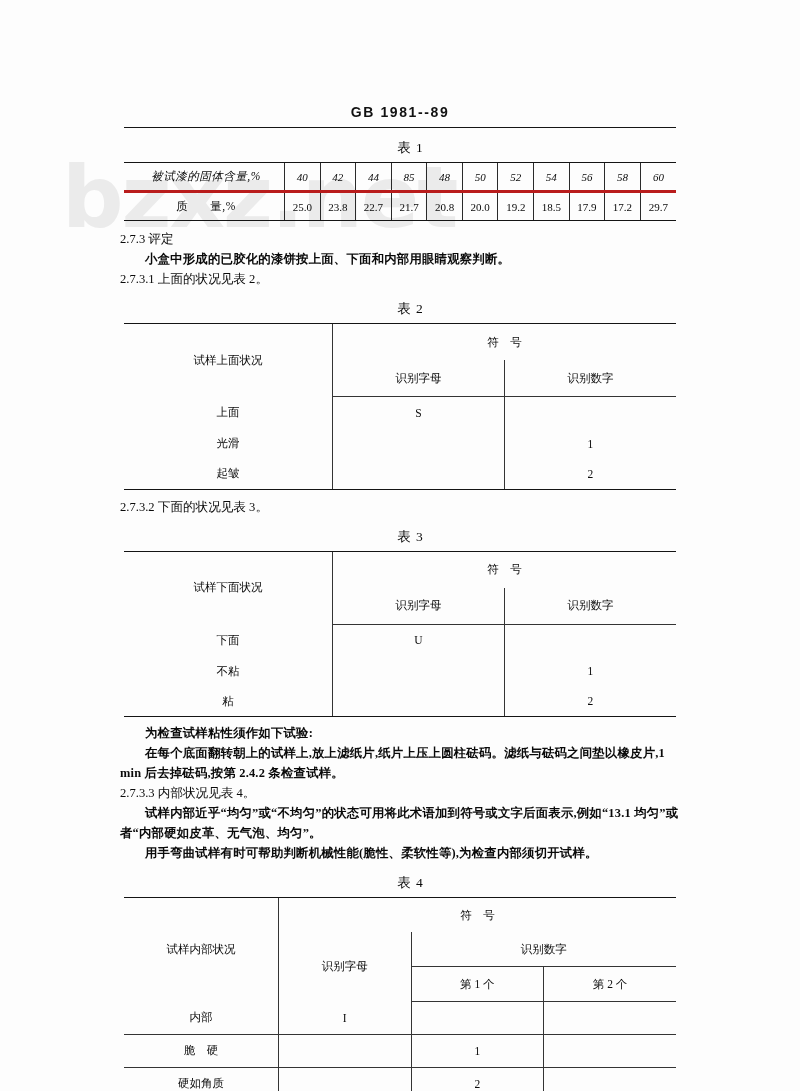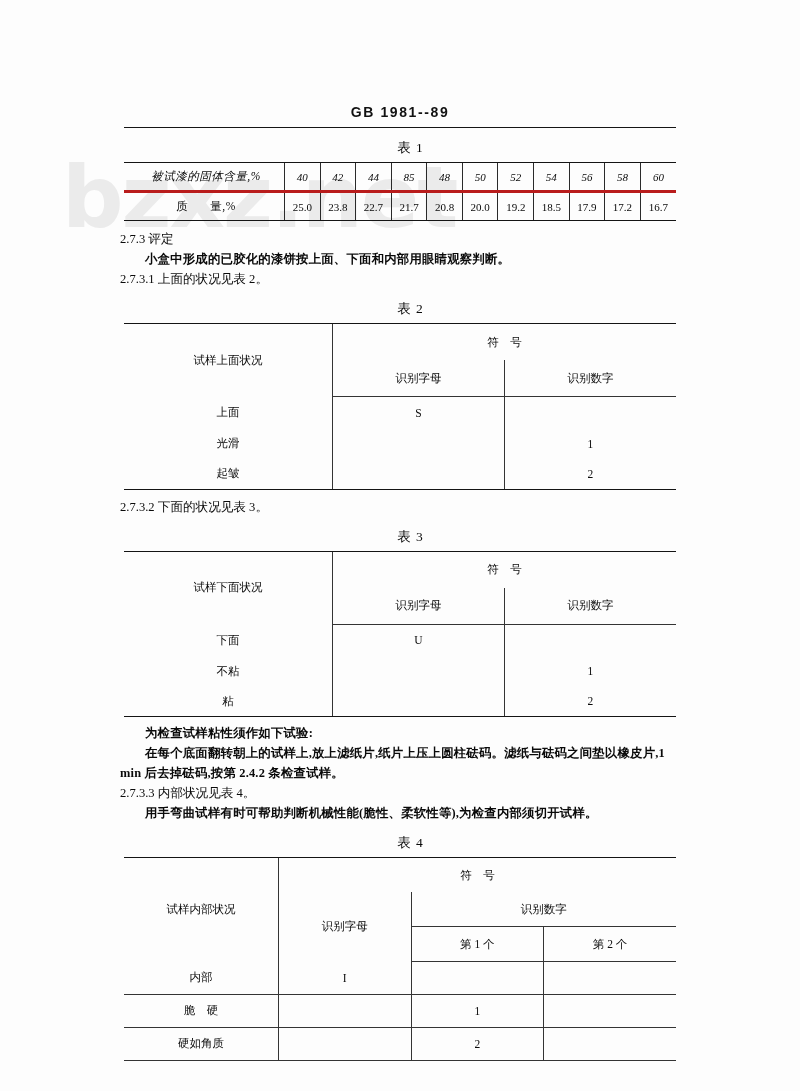--- a/index.html
+++ b/index.html
@@ -158,21 +158,21 @@
           <td class="bot-rule">25.0</td>
           <td class="bot-rule">23.8</td>
           <td class="bot-rule">22.7</td>
           <td class="bot-rule">21.7</td>
           <td class="bot-rule">20.8</td>
           <td class="bot-rule">20.0</td>
           <td class="bot-rule">19.2</td>
           <td class="bot-rule">18.5</td>
           <td class="bot-rule">17.9</td>
           <td class="bot-rule">17.2</td>
-          <td class="bot-rule">16.7</td>
+          <td class="bot-rule">29.7</td>
         </tr>
       </tbody>
         </table>
     </div>
 
     <div style="height:8px"></div>
     <p class="sect">2.7.3  评定</p>
     <p class="para indent">小盒中形成的已胶化的漆饼按上面、下面和内部用眼睛观察判断。</p>
     <p class="sect">2.7.3.1  上面的状况见表 2。</p>
 
@@ -239,20 +239,21 @@
         </tr>
       </tbody>
         </table>
     </div>
 
     <div style="height:6px"></div>
     <p class="para indent">为检查试样粘性须作如下试验:</p>
     <p class="para indent">在每个底面翻转朝上的试样上,放上滤纸片,纸片上压上圆柱砝码。滤纸与砝码之间垫以橡皮片,1 min 后去掉砝码,按第 2.4.2 条检查试样。</p>
 
     <p class="sect">2.7.3.3  内部状况见表 4。</p>
+    <p class="para indent">试样内部近乎“均匀”或“不均匀”的状态可用将此术语加到符号或文字后面表示,例如“13.1 均匀”或者“内部硬如皮革、无气泡、均匀”。</p>
     <p class="para indent">用手弯曲试样有时可帮助判断机械性能(脆性、柔软性等),为检查内部须切开试样。</p>
 
     <div class="tbl-caption">表 4</div>
     <div class="tbl-wrap">
       <table class="gb sym">
         <tbody>
             <tr>
           <td class="rule-heavy-top cell-center" rowspan="3" style="width:150px">试样内部状况</td>
           <td class="rule-heavy-top cell-center vline-l" colspan="3" style="height:28px">符　号</td>
         </tr>

